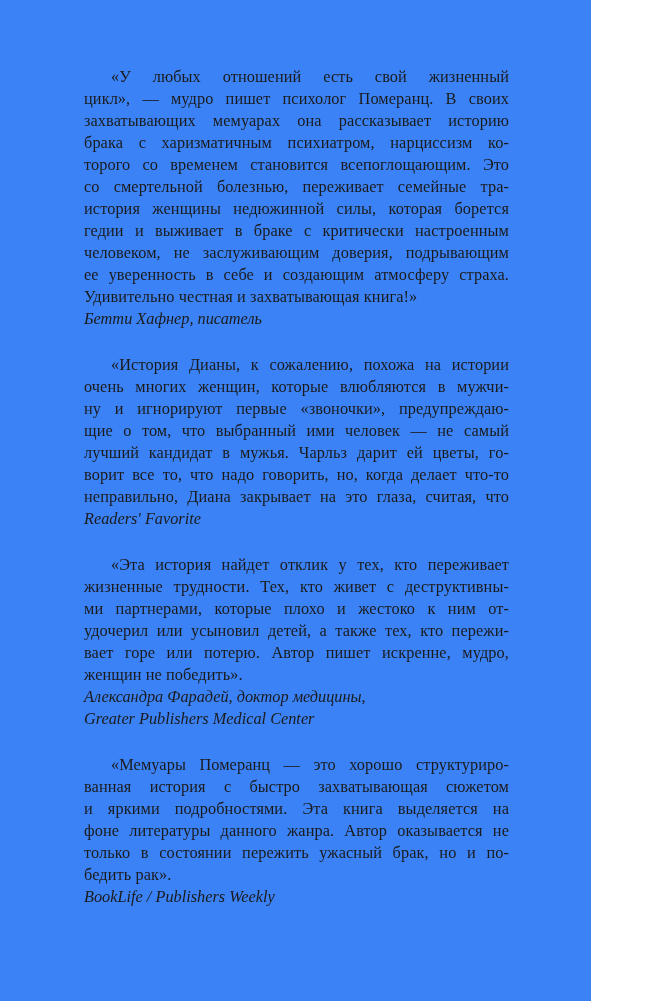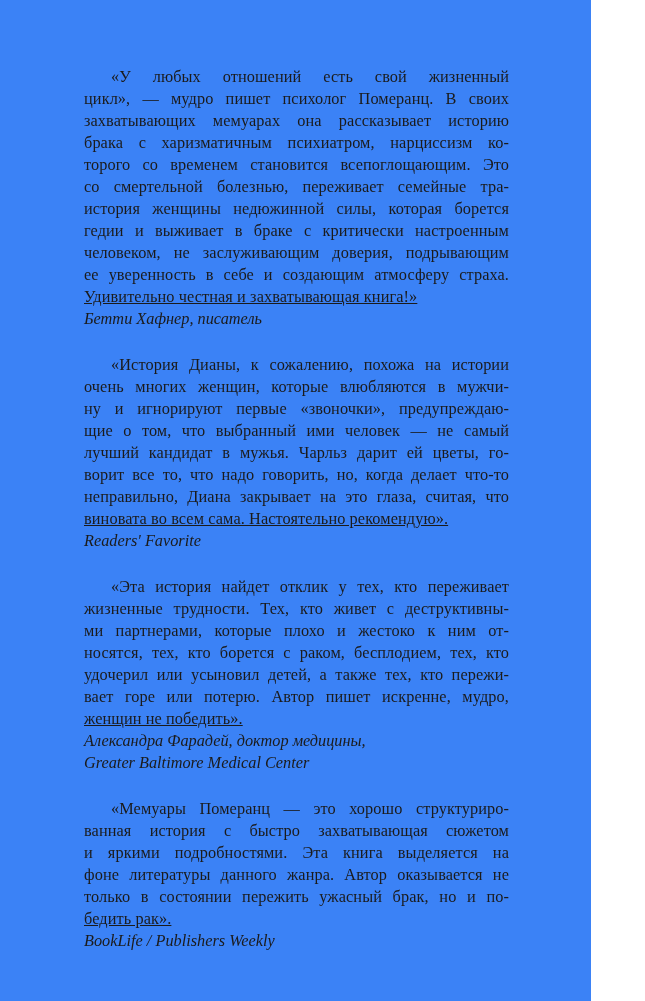--- a/index.html
+++ b/index.html
@@ -29,21 +29,20 @@
     line-height: 22px;
     text-align: justify;
     text-align-last: justify;
     letter-spacing: 0.1px;
   }
   .quote-line.first {
     text-indent: 27px;
   }
   .quote-line.last {
     text-align-last: left;
-    text-decoration: underline;
   }
   .attribution-line {
     font-size: 16.3px;
     line-height: 22px;
     text-align: left;
     font-style: italic;
   }
 </style>
 </head>
 <body>
@@ -64,33 +63,31 @@
       <div class="attribution-line">Бетти Хафнер, писатель</div>
     </div>
     <div class="quote-block">
       <div class="quote-line first">«История Дианы, к сожалению, похожа на истории</div>
       <div class="quote-line">очень многих женщин, которые влюбляются в мужчи-</div>
       <div class="quote-line">ну и игнорируют первые «звоночки», предупреждаю-</div>
       <div class="quote-line">щие о том, что выбранный ими человек — не самый</div>
       <div class="quote-line">лучший кандидат в мужья. Чарльз дарит ей цветы, го-</div>
       <div class="quote-line">ворит все то, что надо говорить, но, когда делает что-то</div>
       <div class="quote-line">неправильно, Диана закрывает на это глаза, считая, что</div>
-      <div class="quote-line last">виновата во всем сама. Настоятельно рекомендую».</div>
       <div class="attribution-line">Readers' Favorite</div>
     </div>
     <div class="quote-block">
       <div class="quote-line first">«Эта история найдет отклик у тех, кто переживает</div>
       <div class="quote-line">жизненные трудности. Тех, кто живет с деструктивны-</div>
       <div class="quote-line">ми партнерами, которые плохо и жестоко к ним от-</div>
-      <div class="quote-line">носятся, тех, кто борется с раком, бесплодием, тех, кто</div>
       <div class="quote-line">удочерил или усыновил детей, а также тех, кто пережи-</div>
       <div class="quote-line">вает горе или потерю. Автор пишет искренне, мудро,</div>
       <div class="quote-line last">женщин не победить».</div>
       <div class="attribution-line">Александра Фарадей, доктор медицины,</div>
-      <div class="attribution-line">Greater Baltimore Medical Center</div>
+      <div class="attribution-line">Greater Publishers Medical Center</div>
     </div>
     <div class="quote-block">
       <div class="quote-line first">«Мемуары Померанц — это хорошо структуриро-</div>
       <div class="quote-line">ванная история с быстро захватывающая сюжетом</div>
       <div class="quote-line">и яркими подробностями. Эта книга выделяется на</div>
       <div class="quote-line">фоне литературы данного жанра. Автор оказывается не</div>
       <div class="quote-line">только в состоянии пережить ужасный брак, но и по-</div>
       <div class="quote-line last">бедить рак».</div>
       <div class="attribution-line">BookLife / Publishers Weekly</div>
     </div>

